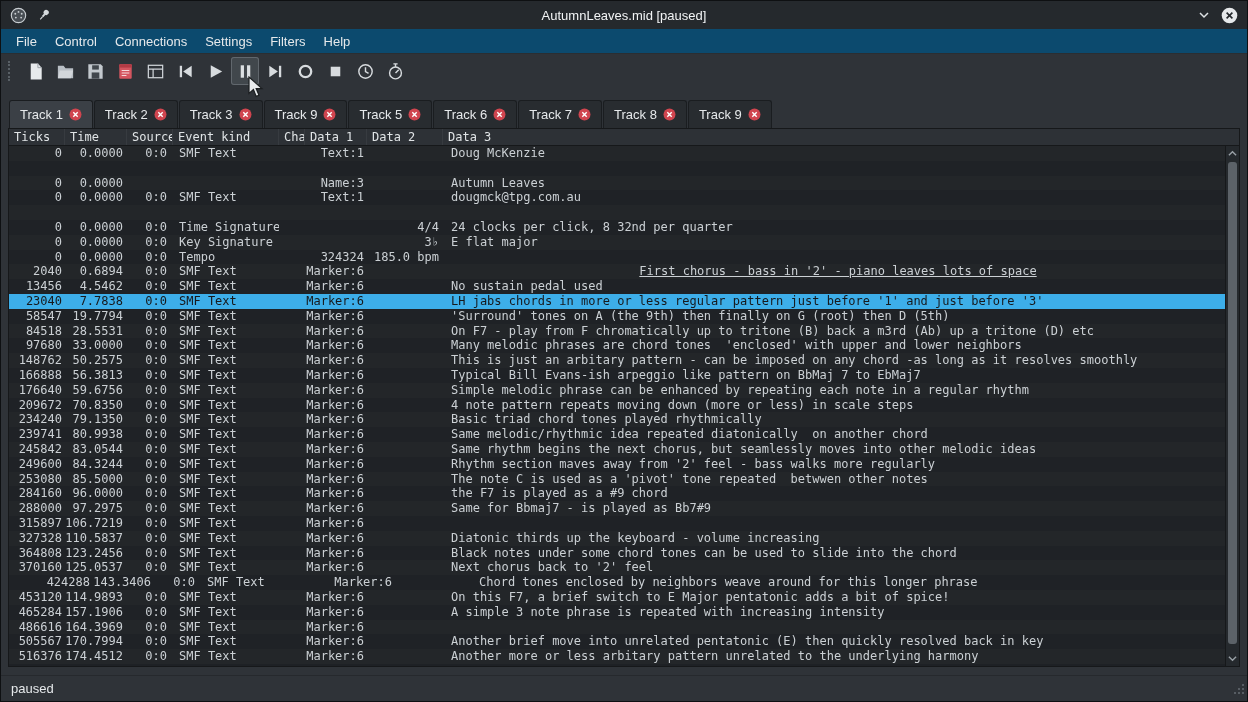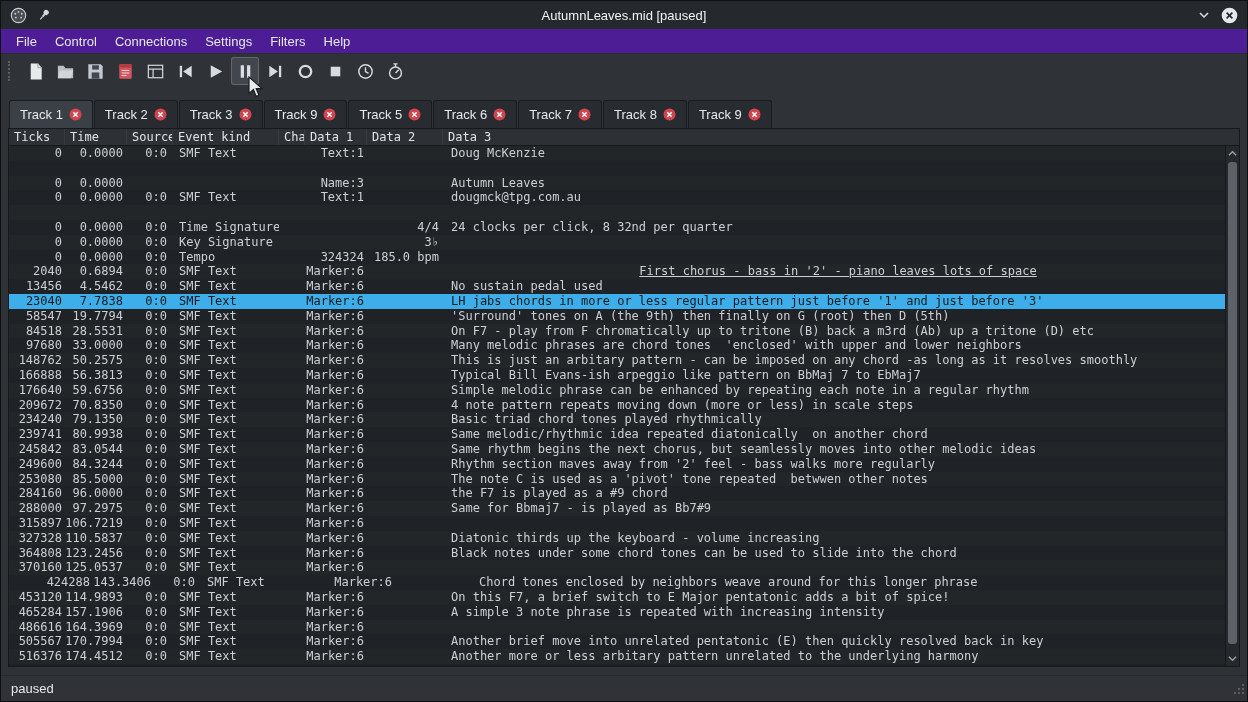--- a/index.html
+++ b/index.html
@@ -12,21 +12,21 @@
     display:flex;flex-direction:column;
     border:1px solid #0e1012;
   }
   
   .titlebar{height:28px;background:#25292d;display:flex;align-items:center;position:relative;flex:0 0 auto;}
   .tb-left{position:absolute;left:9px;top:0;height:28px;display:flex;align-items:center;gap:9px;}
   .tb-right{position:absolute;right:9px;top:0;height:28px;display:flex;align-items:center;gap:10px;}
   .tb-title{flex:1;text-align:center;font-size:13px;color:#f2f4f5;}
   .tb-btn{display:flex;align-items:center;justify-content:center;}
   
-  .menubar{height:25px;background:#4c1d95;display:flex;align-items:center;padding-left:6px;flex:0 0 auto;border-bottom:1px solid #2a2e32;}
+  .menubar{height:25px;background:#0c4a6e;display:flex;align-items:center;padding-left:6px;flex:0 0 auto;border-bottom:1px solid #2a2e32;}
   .menu-item{font-size:13px;color:#e6e9eb;padding:3px 9px;border-radius:2px;}
   
   .toolbar{height:34px;display:flex;align-items:center;padding-left:5px;flex:0 0 auto;background:#2f3338;}
   .handle{width:7px;height:20px;border-left:2px dotted #596066;margin:0 6px 0 2px;}
   .tbtn{width:28px;height:28px;border-radius:3px;display:flex;align-items:center;justify-content:center;margin-right:2px;}
   .tbtn.pressed{background:#41474c;box-shadow:inset 0 0 0 1px #61676d;}
   .icn{display:flex;align-items:center;justify-content:center;}
   
   .tab-area{flex:1;display:flex;flex-direction:column;padding:11px 7px 8px;min-height:0;}
   .tab-strip{display:flex;align-items:flex-end;height:29px;padding-left:1px;flex:0 0 auto;}
@@ -377,20 +377,21 @@
             <div class="tcell fx" style="text-align: left; padding-left: 8px;">24 clocks per click, 8 32nd per quarter</div>
           </div>
           <div class="trow even">
             <div class="tcell" style="width: 56px; text-align: right; padding-right: 3px;">0</div>
             <div class="tcell" style="width: 62px; text-align: right; padding-right: 4px;">0.0000</div>
             <div class="tcell" style="width: 46px; text-align: right; padding-right: 6px;">0:0</div>
             <div class="tcell" style="width: 106px; text-align: left; padding-left: 6px;">Key Signature</div>
             <div class="tcell" style="width: 26px; text-align: left; padding-left: 4px;"></div>
             <div class="tcell" style="width: 62px; text-align: right; padding-right: 3px;"></div>
             <div class="tcell" style="width: 76px; text-align: right; padding-right: 4px;">3♭</div>
+            <div class="tcell fx" style="text-align: left; padding-left: 8px;">E flat major</div>
           </div>
           <div class="trow odd">
             <div class="tcell" style="width: 56px; text-align: right; padding-right: 3px;">0</div>
             <div class="tcell" style="width: 62px; text-align: right; padding-right: 4px;">0.0000</div>
             <div class="tcell" style="width: 46px; text-align: right; padding-right: 6px;">0:0</div>
             <div class="tcell" style="width: 106px; text-align: left; padding-left: 6px;">Tempo</div>
             <div class="tcell" style="width: 26px; text-align: left; padding-left: 4px;"></div>
             <div class="tcell" style="width: 62px; text-align: right; padding-right: 3px;">324324</div>
             <div class="tcell" style="width: 76px; text-align: right; padding-right: 4px;">185.0 bpm</div>
             <div class="tcell fx" style="text-align: left; padding-left: 8px;"></div>
@@ -595,20 +596,21 @@
             <div class="tcell fx" style="text-align: left; padding-left: 8px;">Black notes under some chord tones can be used to slide into the chord</div>
           </div>
           <div class="trow even">
             <div class="tcell" style="width: 56px; text-align: right; padding-right: 3px;">370160</div>
             <div class="tcell" style="width: 62px; text-align: right; padding-right: 4px;">125.0537</div>
             <div class="tcell" style="width: 46px; text-align: right; padding-right: 6px;">0:0</div>
             <div class="tcell" style="width: 106px; text-align: left; padding-left: 6px;">SMF Text</div>
             <div class="tcell" style="width: 26px; text-align: left; padding-left: 4px;"></div>
             <div class="tcell" style="width: 62px; text-align: right; padding-right: 3px;">Marker:6</div>
             <div class="tcell" style="width: 76px; text-align: right; padding-right: 4px;"></div>
+            <div class="tcell fx" style="text-align: left; padding-left: 8px;">Next chorus back to '2' feel</div>
           </div>
           <div class="trow odd">
             <div class="tcell" style="width: 56px; text-align: right; padding-right: 3px; margin-left: 28px;">424288</div>
             <div class="tcell" style="width: 62px; text-align: right; padding-right: 4px;">143.3406</div>
             <div class="tcell" style="width: 46px; text-align: right; padding-right: 6px;">0:0</div>
             <div class="tcell" style="width: 106px; text-align: left; padding-left: 6px;">SMF Text</div>
             <div class="tcell" style="width: 26px; text-align: left; padding-left: 4px;"></div>
             <div class="tcell" style="width: 62px; text-align: right; padding-right: 3px;">Marker:6</div>
             <div class="tcell" style="width: 76px; text-align: right; padding-right: 4px;"></div>
             <div class="tcell fx" style="text-align: left; padding-left: 8px;">Chord tones enclosed by neighbors weave around for this longer phrase</div>

